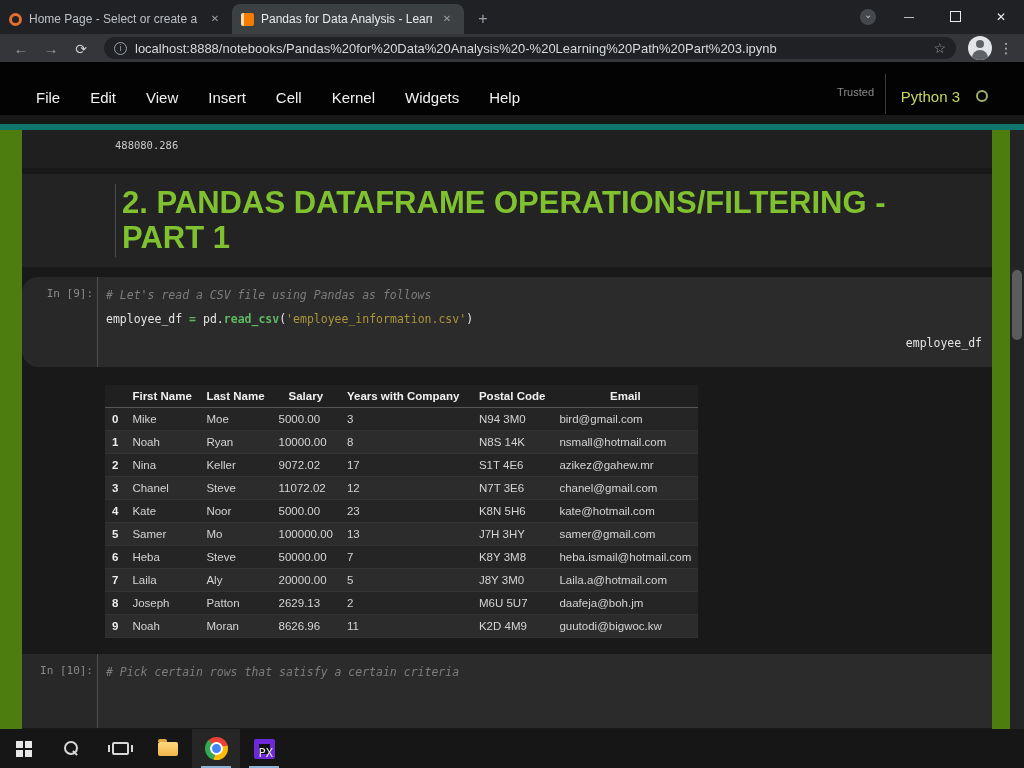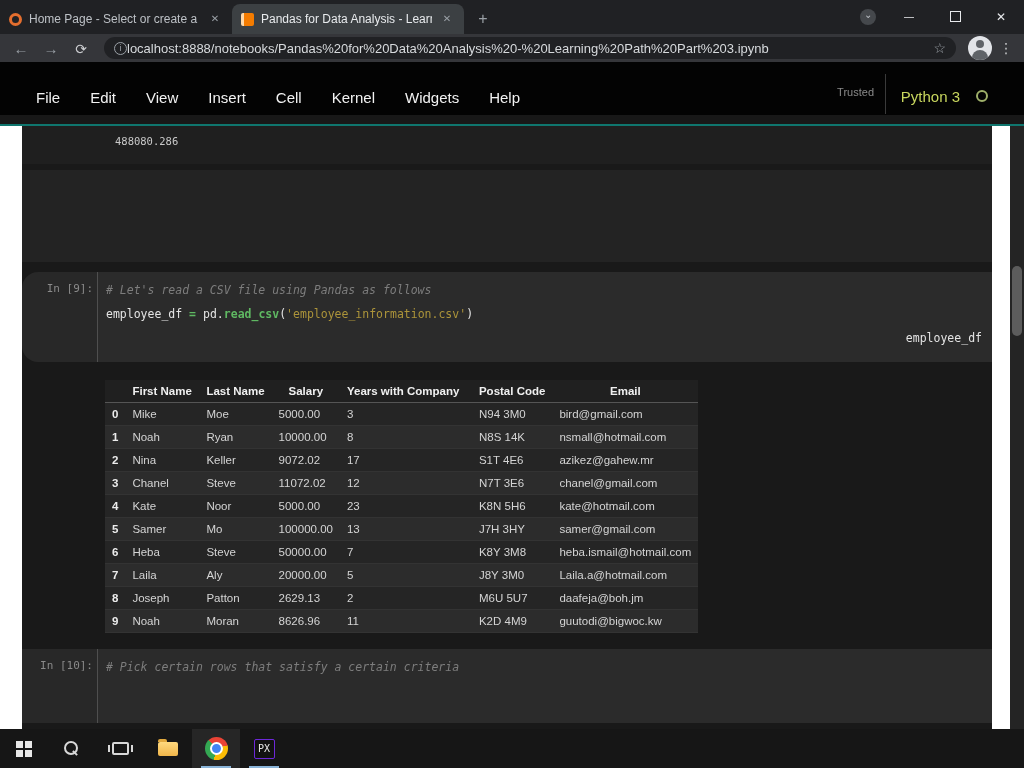--- a/index.html
+++ b/index.html
@@ -35,21 +35,21 @@
 
   
   #toolbar { top:34px; height:28px; background:#35363a; display:flex; align-items:center;
              padding:0 8px; gap:4px; }
   .nav-ico { width:26px; text-align:center; font-size:15px; color:#9aa0a6; }
   .ico-back::before { content:"←"; }
   .ico-fwd::before { content:"→"; }
   .ico-reload { color:#cdced1; }
   .ico-reload::before { content:"⟳"; font-size:14px; }
   #omnibox { flex:1; height:22px; background:#202124; border-radius:11px; display:flex;
-             align-items:center; padding:0 10px; margin:0 8px 0 6px; }
+             align-items:center; padding:0 10px; gap:8px; margin:0 8px 0 6px; }
   .info-icon { width:13px; height:13px; border:1px solid #9aa0a6; border-radius:50%;
                color:#9aa0a6; font-size:9px; line-height:11px; text-align:center; flex:0 0 13px; }
   .info-icon::before { content:"i"; }
   .url { flex:1; font-size:13px; color:#d7dadd; white-space:nowrap; overflow:hidden; }
   .star-icon { color:#9aa0a6; font-size:14px; }
   .star-icon::before { content:"☆"; }
   .avatar { width:24px; height:24px; border-radius:50%; background:#e2e4e8; position:relative; overflow:hidden; }
   .avatar::before { content:""; position:absolute; top:4px; left:8px; width:8px; height:8px;
                     border-radius:50%; background:#5f6368; }
   .avatar::after { content:""; position:absolute; top:14px; left:4px; width:16px; height:10px;
@@ -60,21 +60,21 @@
   
   #jmenubar { top:62px; height:53px; background:#030303; }
   .jmenu { position:absolute; left:36px; top:27px; display:flex; gap:30px; font-size:15px; color:#f2f2f2; }
   #trusted { position:absolute; right:150px; top:24px; font-size:11px; color:#8b8b8b; }
   .vdiv { position:absolute; right:138px; top:12px; width:1px; height:40px; background:#3a3a3a; }
   #kernelname { position:absolute; right:64px; top:26px; font-size:15px; color:var(--kernel-text,#c8d65e); }
   #kernelind { position:absolute; right:36px; top:28px; width:12px; height:12px;
                border:2px solid #9fb06a; border-radius:50%; }
 
   
-  #content { top:124px; height:605px; background:#ffffff; border-top:2px solid #0f766e; }
+  #content { top:124px; height:605px; background:#4d7c0f; border-top:6px solid #0f766e; }
   #nbcontainer { position:absolute; left:22px; width:970px; top:0; height:605px;
                  background:#191919; overflow:hidden; }
   .prev-output { height:38px; background:#1f1f1f; color:#c9c9c9; font-size:10.5px;
                  padding:9px 0 0 93px; }
   .cell { display:flex; }
   .prompt { width:75px; flex:0 0 75px; text-align:right; padding:10px 4px 0 0;
             color:var(--prompt-gray,#8a8a8a); font-size:11px; }
   .md-prompt { width:93px; flex:0 0 93px; }
   .cellbody { flex:1; border-left:1px solid #4f4f4f; }
   .md-cell { margin-top:6px; background:#232323; min-height:92px; padding:10px 0; }
@@ -127,22 +127,22 @@
   .taskview-ico::before { content:""; position:absolute; left:-6px; top:1px; width:2px; height:7px; background:#d8d8d8; }
   .taskview-ico::after { content:""; position:absolute; right:-6px; top:1px; width:2px; height:7px; background:#d8d8d8; }
   .folder-ico { width:20px; height:14px; background:linear-gradient(#ffd97e,#f0b64a);
                 border-radius:2px; position:relative; }
   .folder-ico::before { content:""; position:absolute; top:-3px; left:0; width:9px; height:3px;
                         background:#e2a93e; border-radius:2px 2px 0 0; }
   .chrome-ico { width:23px; height:23px; border-radius:50%; position:relative;
                 background:conic-gradient(from -45deg,#ea4335 0 33%,#fbbc05 0 66%,#34a853 0 100%); }
   .chrome-ico::before { content:""; position:absolute; inset:5px; background:#4285f4;
                         border:2.5px solid #fff; border-radius:50%; }
-  .term-ico { width:21px; height:20px; background:#121212; border:1px solid #6d28d9;
-              border-radius:2px; color:#e8e8e8; font-size:10px; line-height:18px; text-align:center; }
+  .term-ico { width:21px; height:20px; background:#121212; border:5px solid #6d28d9;
+              border-radius:2px; color:#e8e8e8; font-size:12px; line-height:18px; text-align:center; }
 </style>
 </head>
 <body>
 
 <div id="tabstrip" class="band">
   <div class="tab">
     <span class="favicon fav-planet"></span>
     <span class="tab-title">Home Page - Select or create a n</span>
     <span class="tab-close"></span>
   </div>
@@ -192,20 +192,23 @@
 
 <div id="content" class="band">
   <div id="nbcontainer">
 
     <div class="prev-output mono">
       <span>488080.286</span>
     </div>
 
     <div class="cell md-cell">
       <div class="prompt md-prompt"></div>
+      <div class="cellbody heading-body">
+        <h1><span>2. PANDAS DATAFRAME OPERATIONS/FILTERING -</span><br><span>PART 1</span></h1>
+      </div>
     </div>
 
     <div class="cell code-cell cell9">
       <div class="prompt mono">In [9]:</div>
       <div class="cellbody codearea mono">
         <div class="codeline comment"># Let's read a CSV file using Pandas as follows</div>
         <div class="codeline"><span class="tok-plain">employee_df</span><span> </span><span class="tok-op">=</span><span> </span><span class="tok-plain">pd</span><span class="tok-plain">.</span><span class="tok-func">read_csv</span><span class="tok-plain">(</span><span class="tok-str">'employee_information.csv'</span><span class="tok-plain">)</span></div>
         <div class="codeline tok-plain">employee_df</div>
       </div>
     </div>

